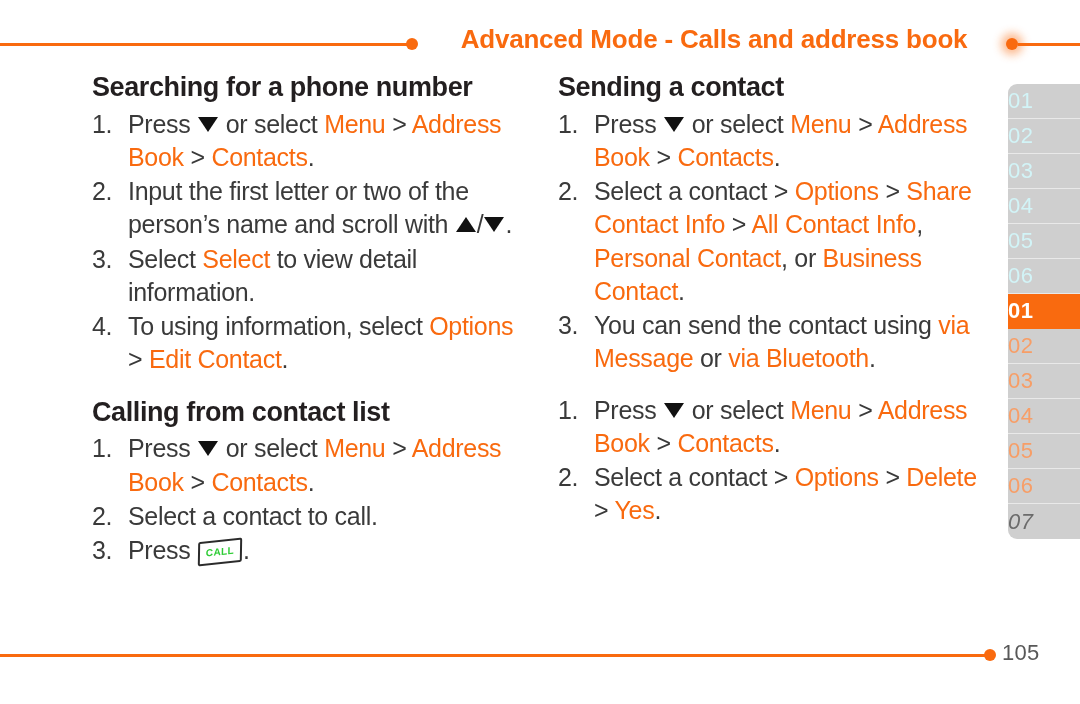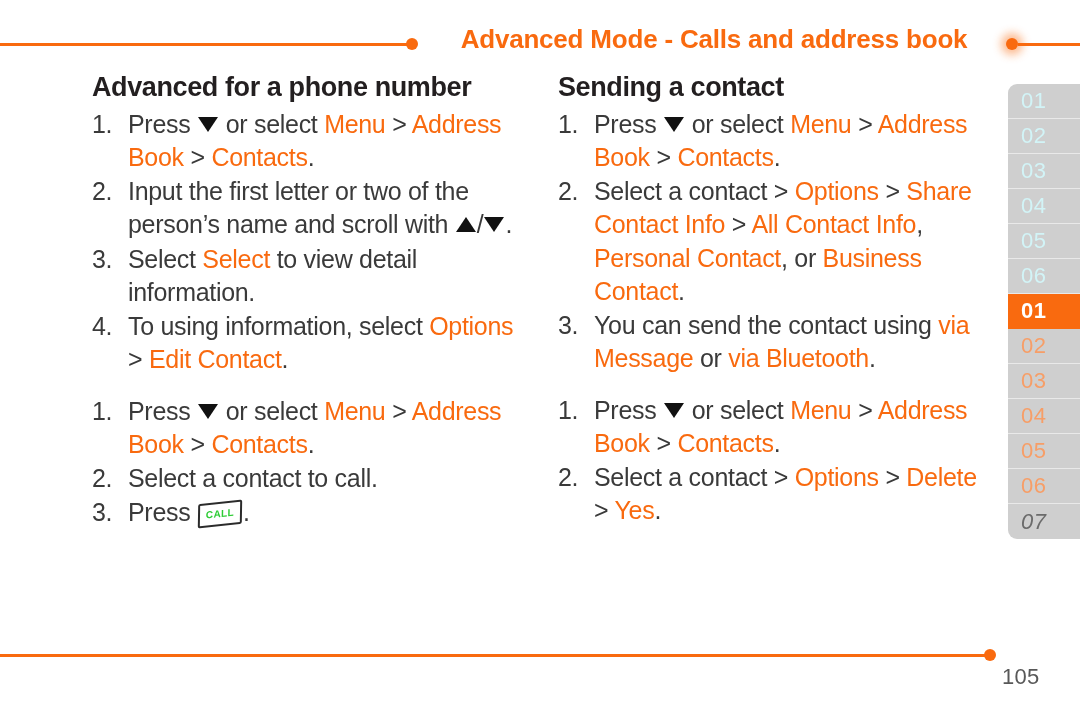--- a/index.html
+++ b/index.html
@@ -161,21 +161,20 @@
   }
   .tab {
     position: relative;
     height: 35px;
     background: #cfcfcf;
     color: #d2f4f7;
     font-size: 22px;
     font-weight: normal;
     display: flex;
     align-items: center;
-    padding-left: 13px;
     box-sizing: border-box;
     border-bottom: 1px solid #e9e9e9;
     letter-spacing: 0.5px;
   }
   .tab:first-child { border-top-left-radius: 9px; }
   .tab:last-child  { border-bottom-left-radius: 9px; border-bottom: none; }
   .tab.orange-text { color: #f79e67; }
   .tab.dark-text   { color: #6b6b6b; font-style: italic; }
   .tab.active {
     background: #f96a0f;
@@ -185,59 +184,59 @@
   }
 
   
   #page-number {
     position: absolute;
     left: 1002px;
     top: 640px;
     font-size: 22px;
     color: #585858;
     letter-spacing: 0.3px;
-    margin-top: 24px;
   }
 </style>
 </head>
 <body>
 
 <div id="page">
 
   <div class="rule" id="rule-top-left"></div>
   <div class="rule-dot" id="dot-top-left"></div>
 
   <div id="header-title">Advanced Mode - Calls and address book</div>
 
   <div class="rule-dot" id="dot-top-right"></div>
   <div class="rule" id="rule-top-right"></div>
 
   <div class="column" id="col-left">
       <div class="section">
-        <h2 class="section-title">Advanced for a phone number</h2>
+        <h2 class="section-title">Searching for a phone number</h2>
         <ol class="steps">
           <li>
             <span class="step-num">1.</span>
             <span class="step-body"><span>Press </span><span class="tri tri-down"></span><span> or select </span><span class="hl">Menu</span><span class="sep"> &gt; </span><span class="hl">Address Book</span><span class="sep"> &gt; </span><span class="hl">Contacts</span><span>.</span></span>
           </li>
           <li>
             <span class="step-num">2.</span>
             <span class="step-body"><span>Input the first letter or two of the person’s name and scroll with </span><span class="tri tri-up"></span><span>/</span><span class="tri tri-down"></span><span>.</span></span>
           </li>
           <li>
             <span class="step-num">3.</span>
             <span class="step-body"><span>Select </span><span class="hl">Select</span><span> to view detail information.</span></span>
           </li>
           <li>
             <span class="step-num">4.</span>
             <span class="step-body"><span>To using information, select </span><span class="hl">Options</span><span class="sep"> &gt; </span><span class="hl">Edit Contact</span><span>.</span></span>
           </li>
         </ol>
       </div>
       <div class="section">
+        <h2 class="section-title">Calling from contact list</h2>
         <ol class="steps">
           <li>
             <span class="step-num">1.</span>
             <span class="step-body"><span>Press </span><span class="tri tri-down"></span><span> or select </span><span class="hl">Menu</span><span class="sep"> &gt; </span><span class="hl">Address Book</span><span class="sep"> &gt; </span><span class="hl">Contacts</span><span>.</span></span>
           </li>
           <li>
             <span class="step-num">2.</span>
             <span class="step-body"><span>Select a contact to call.</span></span>
           </li>
           <li>

